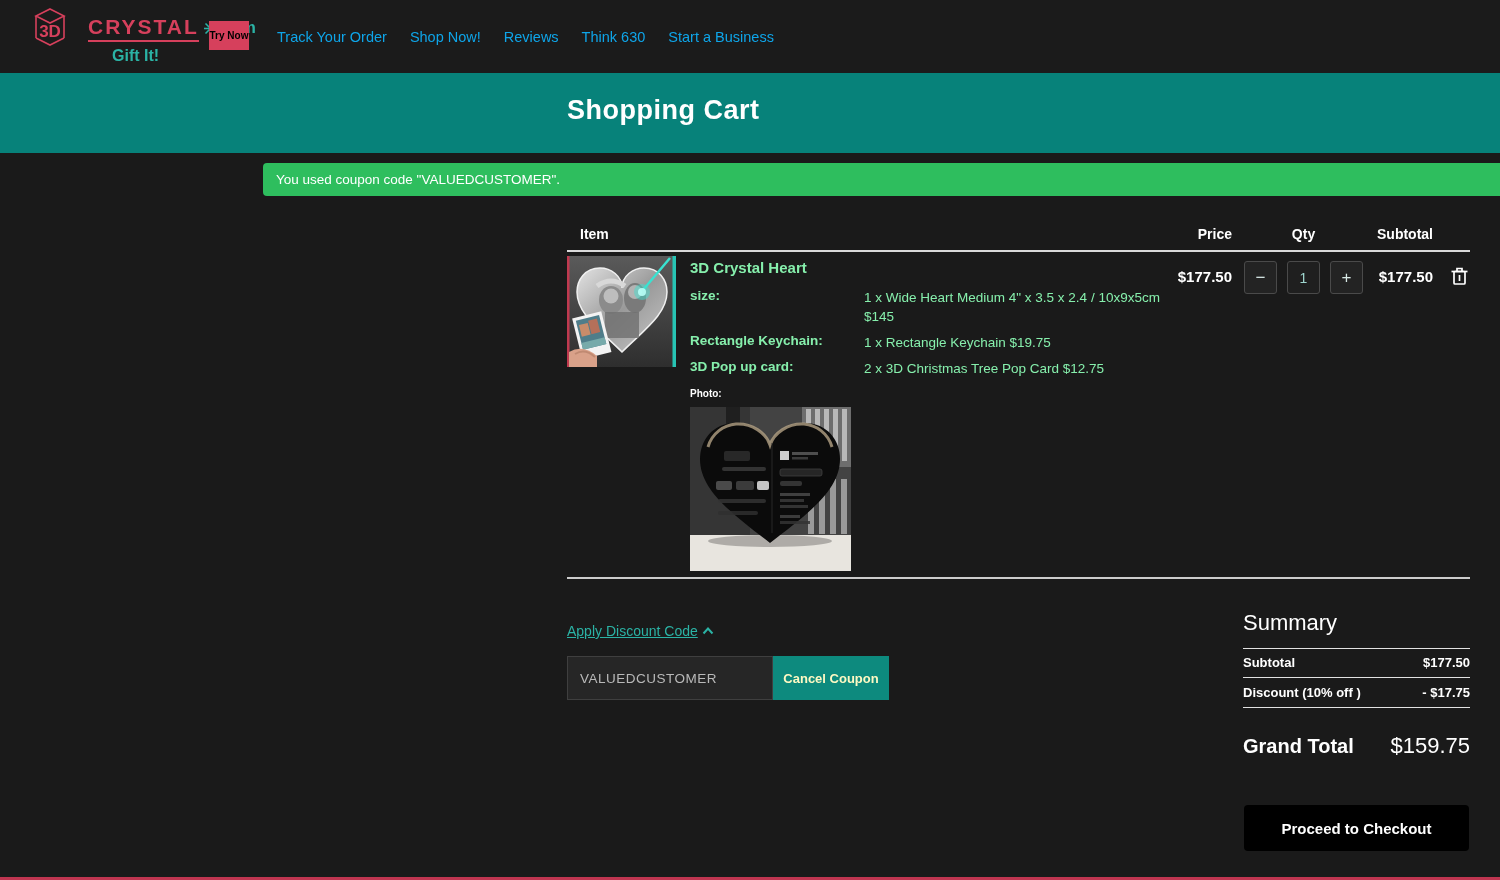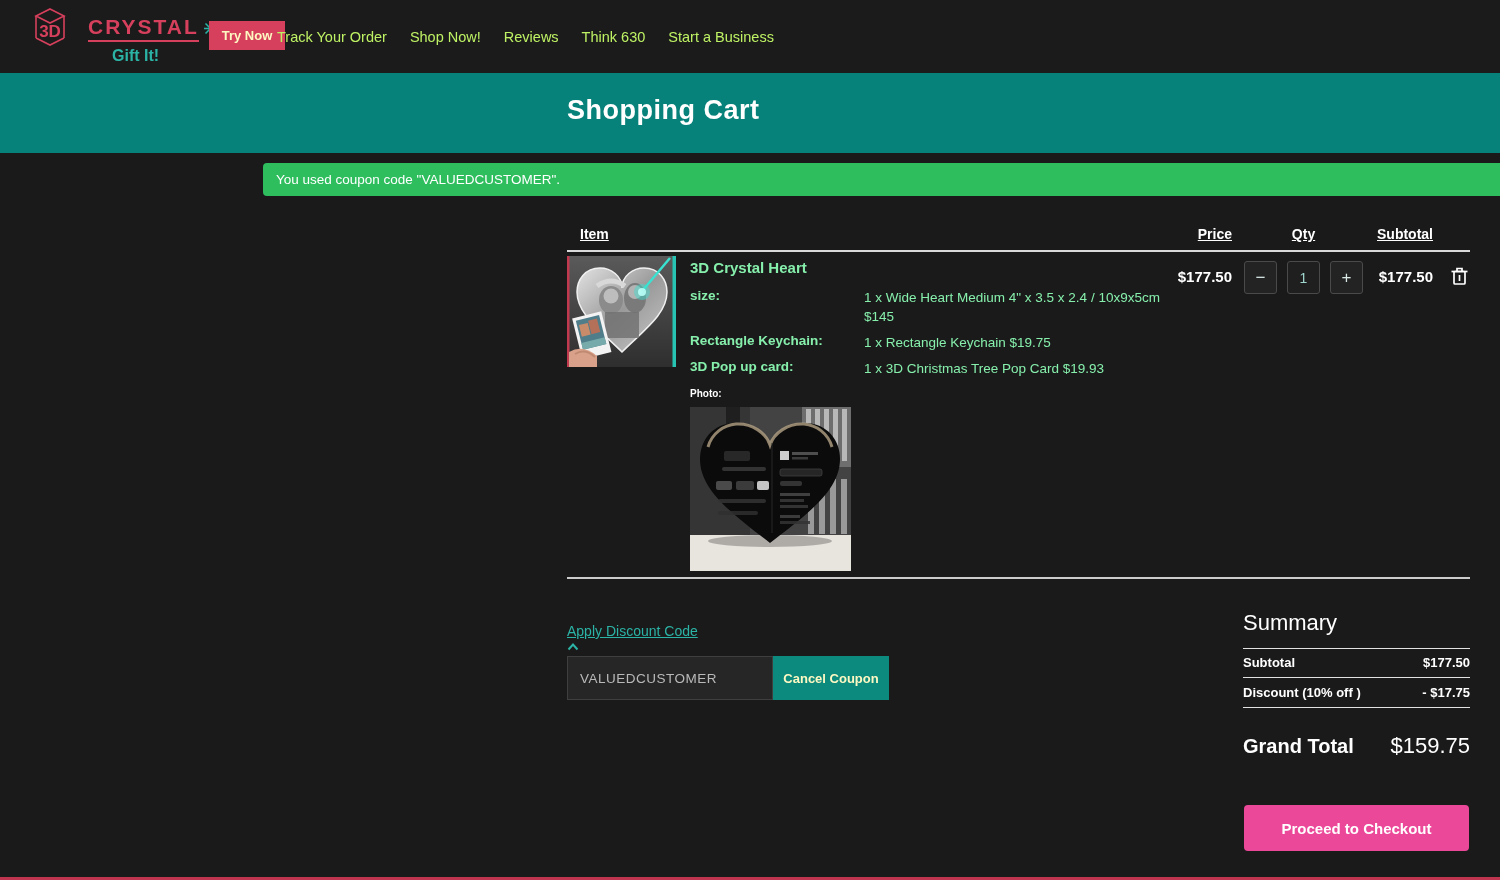--- a/index.html
+++ b/index.html
@@ -7,33 +7,33 @@
   body { font-family:"Liberation Sans", sans-serif; }
   #app{ position:relative; width:1500px; height:880px; background:#1a1a1a; overflow:hidden; margin:0 auto; }
 
   
   .topnav{ position:absolute; left:0; top:0; width:1500px; height:73px; background:#1b1b1b; }
   .logo{ position:absolute; left:32px; top:7px; display:flex; flex-direction:column; }
   .logo-top{ display:flex; align-items:center; }
   .logo-crystal{ color:#d6405c; font-weight:bold; font-size:21px; letter-spacing:2px; border-bottom:2px solid #d6405c; padding-bottom:1px; margin-left:20px; }
   .logo-com{ color:#2bb3a5; font-weight:bold; font-size:17px; margin-left:3px; }
   .logo-tagline{ color:#2bb3a5; font-weight:bold; font-size:16px; margin-left:80px; margin-top:-2px; }
-  .trynow{ position:absolute; left:209px; top:21px; width:76px; height:29px; background:#d6405c; color:#fef9c3; font-weight:bold; font-size:13px; border:none; display:flex; align-items:center; justify-content:center; cursor:pointer; font-family:inherit; }
+  .trynow{ position:absolute; left:209px; top:21px; width:40px; height:29px; background:#d6405c; color:#000000; font-weight:bold; font-size:10px; border:none; display:flex; align-items:center; justify-content:center; cursor:pointer; font-family:inherit; }
   .navlinks{ position:absolute; left:277px; top:0; height:73px; display:flex; align-items:center; gap:23px; }
-  .navlinks a{ color:#bef264; font-size:14.5px; text-decoration:none; font-weight:500; white-space:nowrap; }
+  .navlinks a{ color:#0ea5e9; font-size:14.5px; text-decoration:none; font-weight:500; white-space:nowrap; }
 
   
   .teal-band{ position:absolute; left:0; top:73px; width:1500px; height:80px; background:#07827a; }
   .page-title{ position:absolute; left:567px; top:22px; color:#fff; font-size:27px; font-weight:bold; letter-spacing:.5px; }
 
   
   .coupon-banner{ position:absolute; left:263px; top:163px; width:1237px; height:33px; background:#2ebe5e; border-radius:4px 0 0 4px; display:flex; align-items:center; padding-left:13px; color:#fff; font-size:13.5px; }
 
   
-  .col-head{ position:absolute; color:#fff; font-weight:bold; font-size:14px; top:226px;text-decoration:underline; }
+  .col-head{ position:absolute; color:#fff; font-weight:bold; font-size:14px; top:226px; }
   .head-item{ left:580px; }
   .head-price{ left:1150px; width:82px; text-align:right; }
   .head-qty{ left:1287px; width:33px; text-align:center; }
   .head-subtotal{ left:1360px; width:73px; text-align:right; }
   .table-topline{ position:absolute; left:567px; top:250px; width:903px; height:0; border-top:2px solid #d9d9d9; }
   .table-bottomline{ position:absolute; left:567px; top:577px; width:903px; height:0; border-top:2px solid #cccccc; }
 
   .thumb{ position:absolute; left:567px; top:256px; width:109px; height:111px; cursor:pointer; }
   .item-details{ position:absolute; left:690px; top:259px; width:470px; color:#86efac; }
   .item-name{ font-size:15px; font-weight:bold; }
@@ -47,37 +47,37 @@
   .qty-btn{ position:absolute; top:261px; width:33px; height:33px; background:#232323; border:1px solid #4a4a4a; border-radius:3px; color:#d7e8e5; font-size:17px; display:flex; align-items:center; justify-content:center; cursor:pointer; font-family:inherit; }
   .qty-minus{ left:1244px; }
   .qty-plus{ left:1330px; }
   .qty-input{ position:absolute; left:1287px; top:261px; width:33px; height:33px; background:#1f1f1f; border:1px solid #4a4a4a; border-radius:3px; color:#9fd6cf; font-size:14px; text-align:center; font-family:inherit; }
   .trash-btn{ position:absolute; left:1449px; top:266px; width:20px; height:22px; background:none; border:none; cursor:pointer; padding:0; }
 
   .photo-label{ position:absolute; left:690px; top:388px; color:#fff; font-weight:bold; font-size:10px; }
   .photo-preview{ position:absolute; left:690px; top:407px; width:161px; height:164px; }
 
   
-  .discount-toggle{ position:absolute; left:567px; top:623px; display:flex; align-items:flex-start; gap:4px; cursor:pointer;flex-direction:column; }
+  .discount-toggle{ position:absolute; left:567px; top:623px; display:flex; align-items:center; gap:4px; cursor:pointer; }
   .discount-toggle a{ color:#2bb3a5; font-size:14px; text-decoration:underline; }
   .coupon-input{ position:absolute; left:567px; top:656px; width:206px; height:44px; background:#262626; border:1px solid #3f3f3f; color:#b9b9b9; font-size:13.5px; padding-left:12px; letter-spacing:.5px; font-family:inherit; }
   .cancel-coupon{ position:absolute; left:773px; top:656px; width:116px; height:44px; background:#0d8a7e; border:none; color:#fef9c3; font-weight:bold; font-size:13px; cursor:pointer; font-family:inherit; }
 
   
   .summary-title{ position:absolute; left:1243px; top:610px; color:#fff; font-size:22px; font-weight:400; }
   .sum-hr{ position:absolute; left:1243px; width:227px; height:0; border-top:1px solid #e2e2e2; }
   .hr1{ top:648px; } .hr2{ top:677px; } .hr3{ top:707px; }
   .sum-row{ position:absolute; left:1243px; width:227px; display:flex; justify-content:space-between; color:#fff; font-size:13px; }
   .row1{ top:655px; } .row2{ top:685px; }
   .sum-row .lbl{ font-weight:bold; }
   .sum-row .val{ font-weight:bold; }
   .grand-row{ position:absolute; left:1243px; top:733px; width:227px; display:flex; justify-content:space-between; align-items:baseline; color:#fff; }
   .grand-lbl{ font-size:20px; font-weight:bold; }
   .grand-val{ font-size:22px; font-weight:400; }
-  .checkout-btn{ position:absolute; left:1244px; top:805px; width:225px; height:46px; background:#ec4899; border:none; border-radius:4px; color:#fff; font-weight:bold; font-size:15px; cursor:pointer; font-family:inherit; }
+  .checkout-btn{ position:absolute; left:1244px; top:805px; width:225px; height:46px; background:#000000; border:none; border-radius:4px; color:#fff; font-weight:bold; font-size:15px; cursor:pointer; font-family:inherit; }
 
   .bottom-line{ position:absolute; left:0; top:877px; width:1500px; height:3px; background:#bf3550; }
 </style>
 </head>
 <body>
 
 <div id="app">
 
   <header class="topnav">
     <div class="logo">
@@ -171,21 +171,21 @@
     <div class="opt-row first">
       <div class="opt-label">size:</div>
       <div class="opt-value">1 x Wide Heart Medium 4" x 3.5 x 2.4 / 10x9x5cm $145</div>
     </div>
     <div class="opt-row">
       <div class="opt-label">Rectangle Keychain:</div>
       <div class="opt-value">1 x Rectangle Keychain $19.75</div>
     </div>
     <div class="opt-row">
       <div class="opt-label">3D Pop up card:</div>
-      <div class="opt-value">1 x 3D Christmas Tree Pop Card $19.93</div>
+      <div class="opt-value">2 x 3D Christmas Tree Pop Card $12.75</div>
     </div>
   </div>
 
   <div class="cell-price">$177.50</div>
 
   <button class="qty-btn qty-minus">−</button>
   <input class="qty-input" value="1" style="">
   <button class="qty-btn qty-plus">+</button>
 
   <div class="cell-subtotal">$177.50</div>

